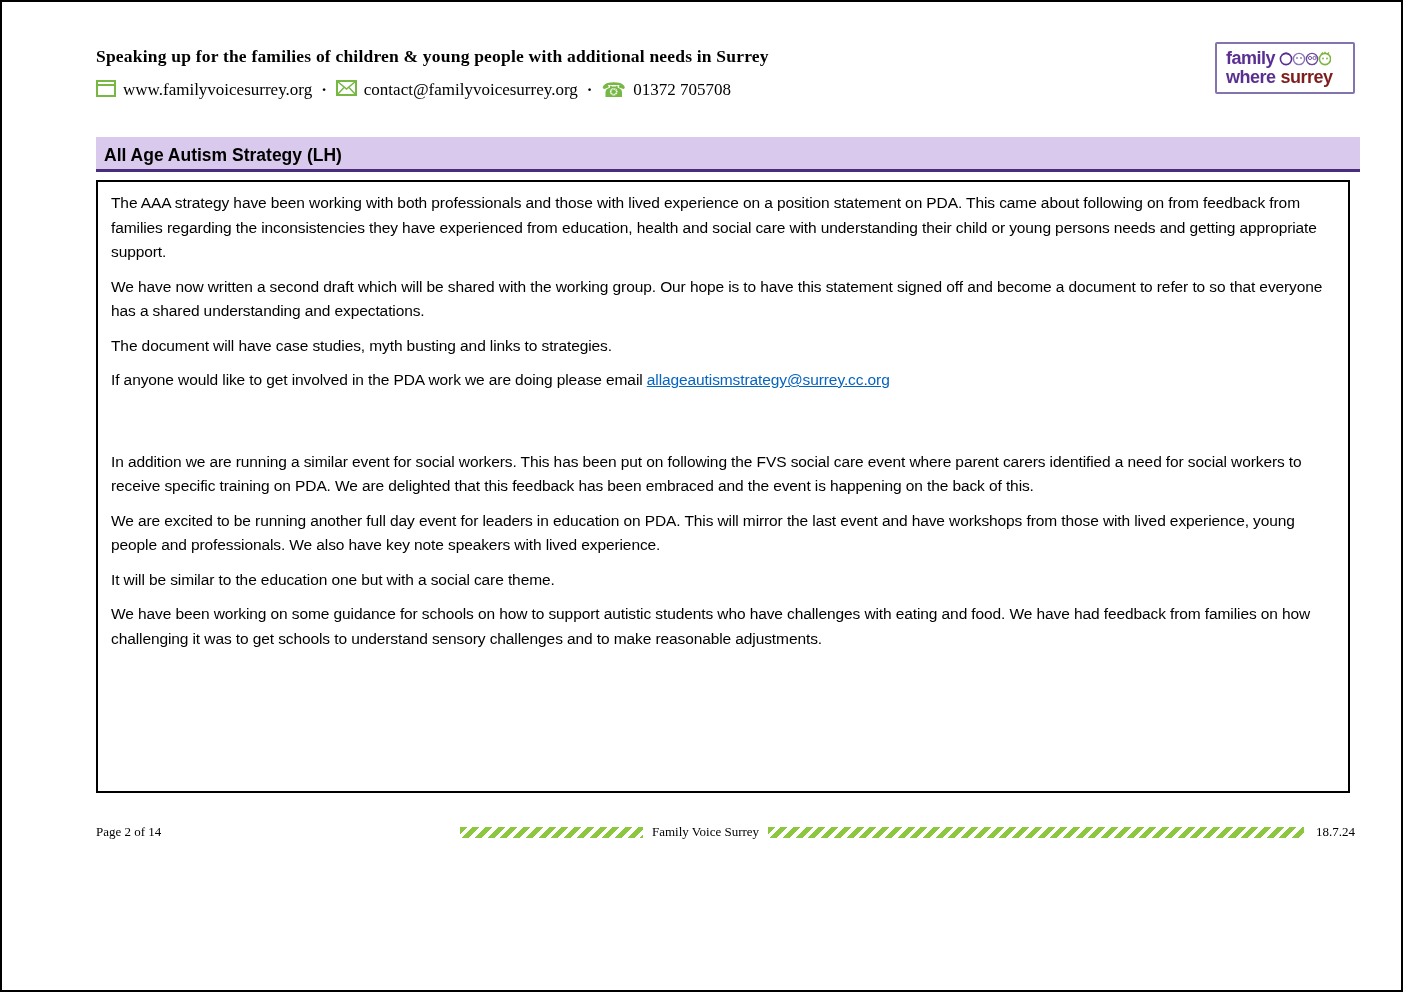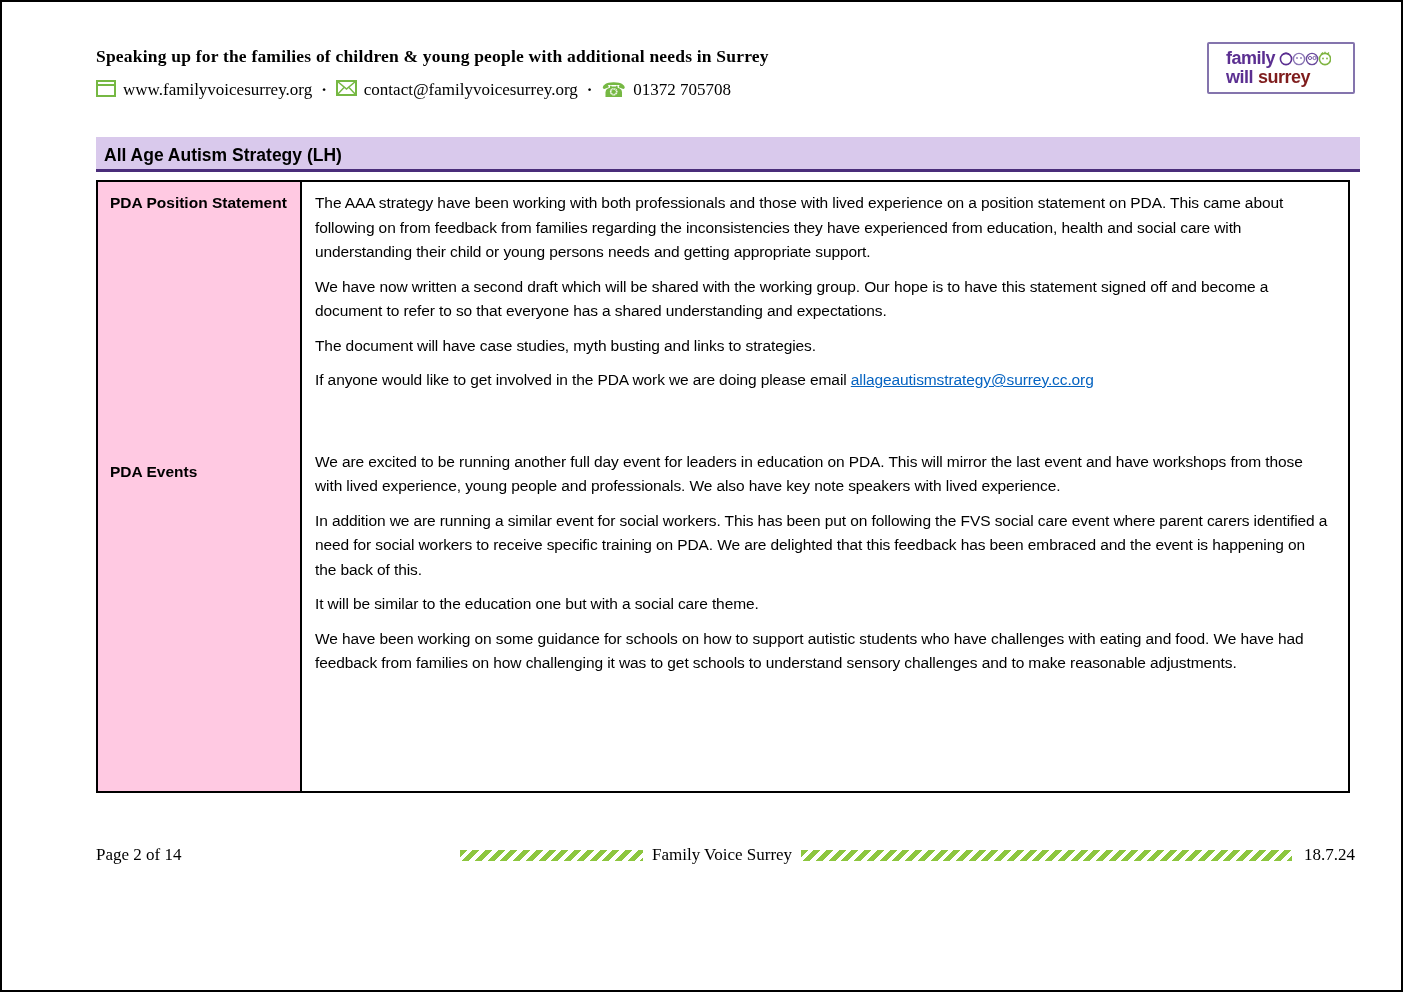--- a/index.html
+++ b/index.html
@@ -27,21 +27,21 @@
     display:flex;align-items:flex-start;gap:7px;
   }
   .contact-line .sep{font-weight:bold;padding:0 2px;}
   .icon-svg{display:inline-block;vertical-align:middle;}
   .phone-glyph{color:#76b843;font-size:20px;line-height:1;font-family:"DejaVu Sans",sans-serif;}
 
   
   .logo-box{
     border:2px solid #8474ad;border-radius:2px;
     background:#fff;
-    padding:5px 9px 6px 17px;
+    padding:5px 9px 6px 9px;
     margin-top:-4px;
     line-height:1;
     width:118px;
   }
   .logo-line1{display:flex;align-items:center;gap:4px;}
   .logo-word{font-family:"Liberation Sans",sans-serif;font-weight:bold;font-size:18px;letter-spacing:-0.5px;}
   .logo-family,.logo-voice{color:#5b2f91;}
   .logo-surrey{color:#7f1d1d;margin-left:5px;}
   .logo-line2{margin-top:1px;}
 
@@ -80,23 +80,23 @@
     box-sizing:border-box;
     padding:9px 18px 12px 13px;
   }
   .col-right p{margin:0 0 10px 0;font-size:15.5px;line-height:24.5px;letter-spacing:-0.1px;}
   .col-right p.section-gap{margin-bottom:57px;}
   a.email-link{color:#0563c1;text-decoration:underline;}
 
   
   .footer{
     display:flex;align-items:center;
-    margin:52px 46px 0 94px;
+    margin:31px 46px 0 94px;
     font-family:"Liberation Serif",serif;
-    font-size:17px;
+    font-size:13px;
   }
   .footer .page-label{flex:0 0 364px;}
   .stripe{
     height:11px;
     background:repeating-linear-gradient(135deg,#8dc63f 0 5px,#ffffff 5px 9px);
   }
   .stripe-left{flex:0 0 183px;}
   .stripe-right{flex:1;}
   .footer .center-label{padding:0 9px;white-space:nowrap;}
   .footer .date{margin-left:12px;white-space:nowrap;}
@@ -140,41 +140,37 @@
           <circle cx="33" cy="8" r="5.6" fill="none" stroke="#6a4a9c" stroke-width="1.4"></circle>
           <circle cx="31" cy="7" r="1.6" fill="none" stroke="#6a4a9c" stroke-width="0.9"></circle>
           <circle cx="35.5" cy="7" r="1.6" fill="none" stroke="#6a4a9c" stroke-width="0.9"></circle>
           <circle cx="46" cy="8" r="5.6" fill="none" stroke="#7fb441" stroke-width="1.6"></circle>
           <path d="M42,3.5 L44,1.5 M46,3 L46,0.8 M48,3.5 L50,1.5" stroke="#7fb441" stroke-width="1.3"></path>
           <circle cx="44" cy="7.5" r="0.9" fill="#7fb441"></circle>
             <circle cx="48" cy="7.5" r="0.9" fill="#7fb441"></circle>
         </svg>
       </div>
       <div class="logo-line2">
-        <span class="logo-word logo-voice">will</span><span class="logo-word logo-surrey">surrey</span>
+        <span class="logo-word logo-voice">where</span><span class="logo-word logo-surrey">surrey</span>
       </div>
     </div>
   </div>
 
   <div class="banner">
     <span>All Age Autism Strategy (LH)</span>
   </div>
 
   <div class="grid">
-    <div class="col-left">
-      <div class="row-label">PDA Position Statement</div>
-      <div class="row-label row-label-2">PDA Events</div>
-    </div>
     <div class="col-right">
       <p>The AAA strategy have been working with both professionals and those with lived experience on a position statement on PDA. This came about following on from feedback from families regarding the inconsistencies they have experienced from education, health and social care with understanding their child or young persons needs and getting appropriate support.</p>
       <p>We have now written a second draft which will be shared with the working group. Our hope is to have this statement signed off  and become a document to refer to so that everyone has a shared understanding and expectations.</p>
       <p>The document will have case studies, myth busting and links to strategies.</p>
       <p class="section-gap"><span>If anyone would like to get involved in the PDA work we are doing please email </span><a class="email-link" href="#">allageautismstrategy@surrey.cc.org</a></p>
+      <p>In addition we are running a similar event for social workers. This has been put on following the FVS social care event where parent carers identified a need for social workers to receive specific training on PDA. We are delighted that this feedback has been embraced and the event is happening on the back of this.</p>
       <p>We are excited to be running another full day event for leaders in education on PDA. This will mirror the last event and have workshops from those with lived experience, young people and professionals. We also have key note speakers with lived experience.</p>
-      <p>In addition we are running a similar event for social workers. This has been put on following the FVS social care event where parent carers identified a need for social workers to receive specific training on PDA. We are delighted that this feedback has been embraced and the event is happening on the back of this.</p>
       <p>It will be similar to the education one but with a social care theme.</p>
       <p>We have been working on some guidance for schools on how to support autistic students who have challenges with eating and food. We have had feedback from families on how challenging it was to get schools to understand sensory challenges and to make reasonable adjustments.</p>
     </div>
   </div>
 
   <div class="footer">
     <span class="page-label">Page 2 of 14</span>
     <span class="stripe stripe-left"></span>
     <span class="center-label">Family Voice Surrey</span>
     <span class="stripe stripe-right"></span>

